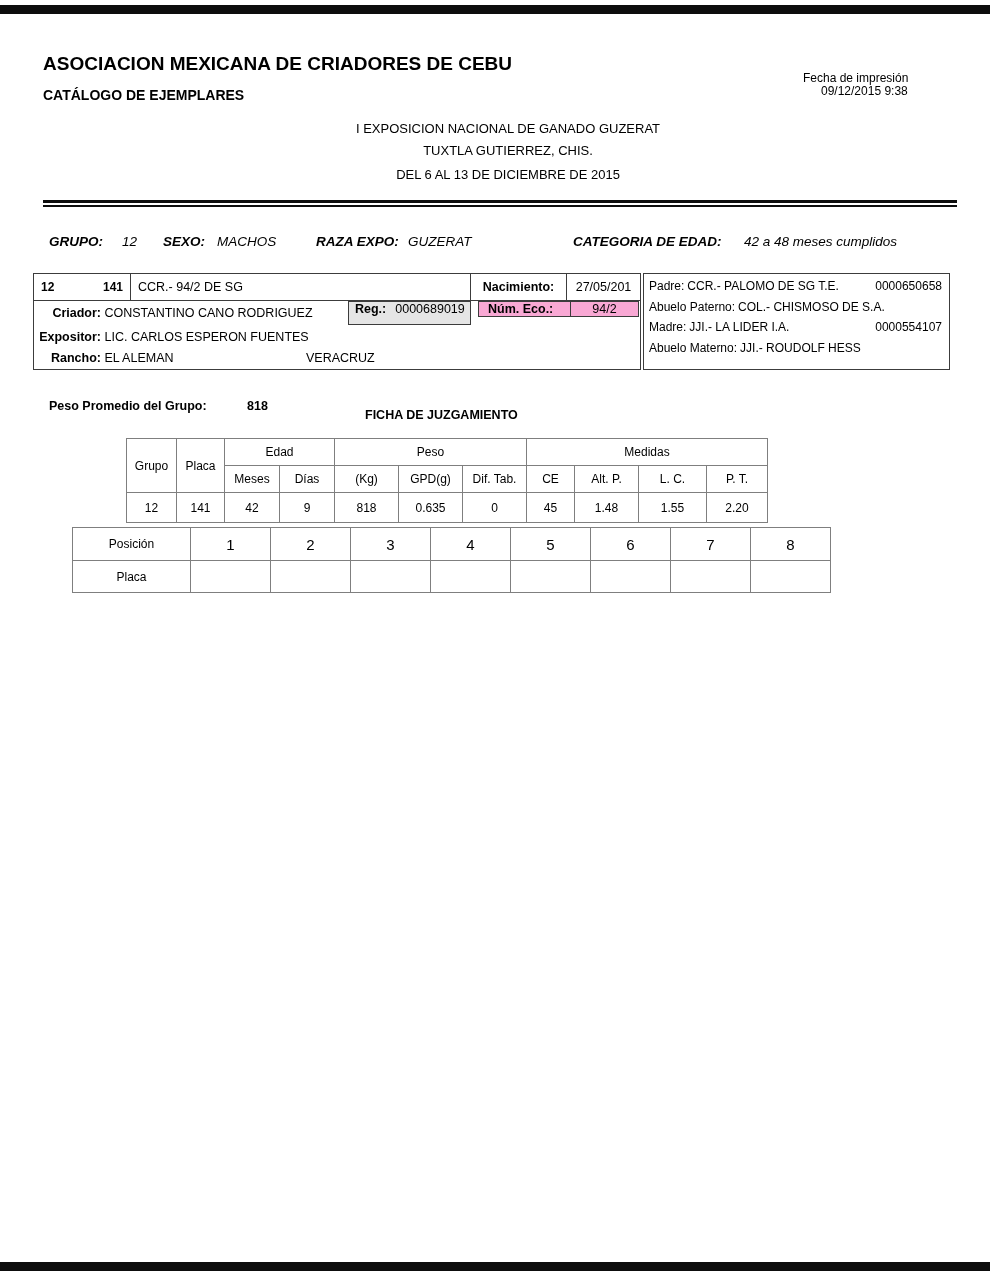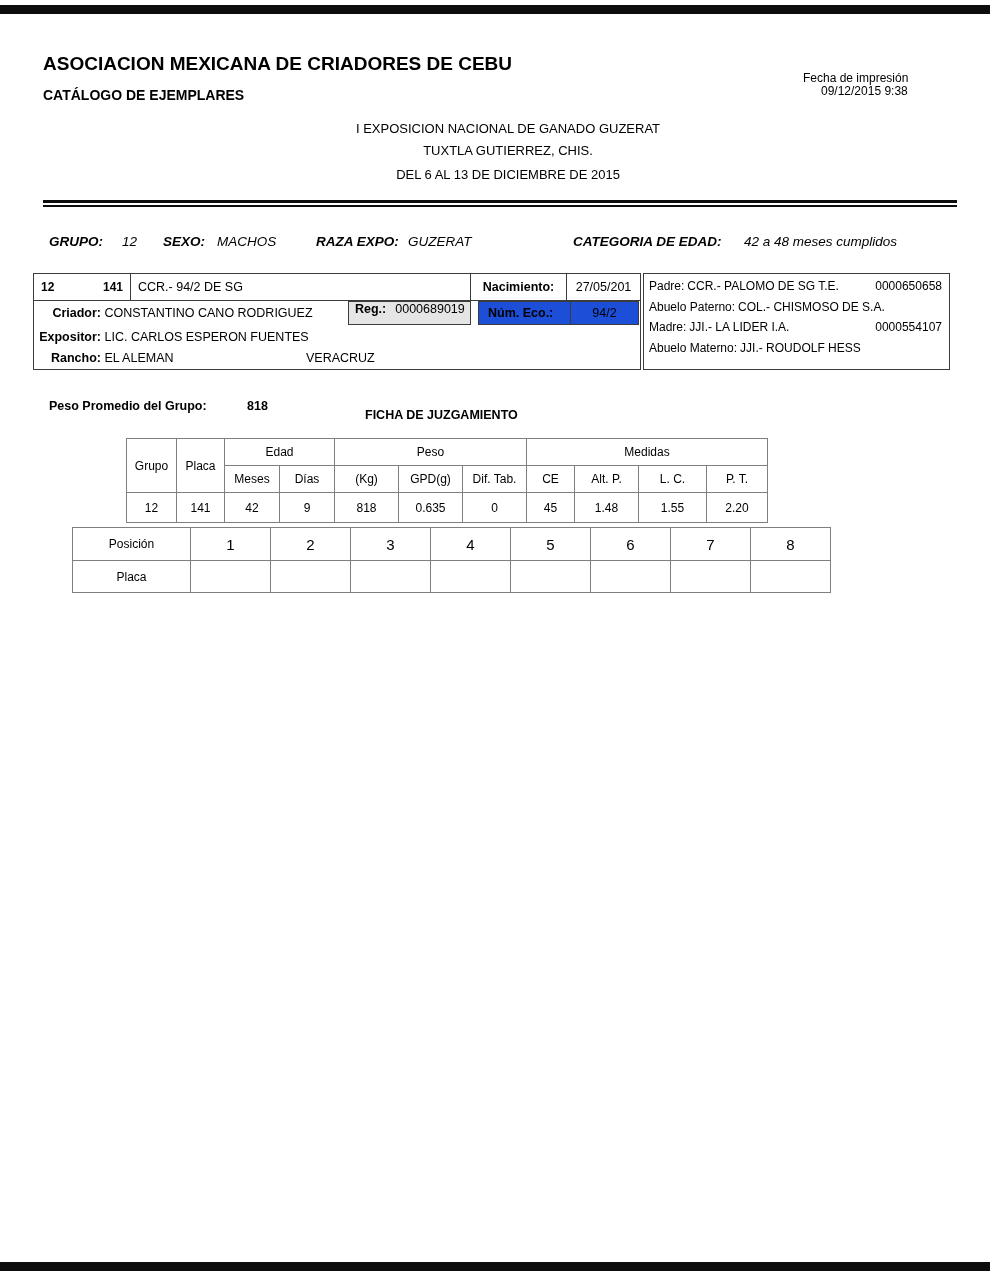--- a/index.html
+++ b/index.html
@@ -42,22 +42,22 @@
     justify-content:center; font-weight:700; }
   .ab-row1 .c-nac-v { flex:1; display:flex; align-items:center; justify-content:center; white-space:nowrap; }
 
   .ab-row2 { position:relative; height:26px; }
   .xl { display:inline-block; width:67px; text-align:right; font-weight:700; white-space:nowrap; }
   .criador-line { position:absolute; left:0; top:5px; white-space:nowrap; }
   .reg-box { position:absolute; left:314px; top:0; width:123px; height:24px;
     border:1px solid #3c3c3c; display:flex; align-items:flex-start; background:#e5e5e5; }
   .reg-box .rl { font-weight:700; padding-left:6px; }
   .reg-box .rv { margin-left:9px; }
-  .eco-box { position:absolute; left:444px; top:0; width:161px; height:24px;
-    border:1px solid #3c3c3c; display:flex; align-items:center; background:#1d4ed8; }
+  .eco-box { position:absolute; left:444px; top:0; width:161px; height:16px;
+    border:1px solid #3c3c3c; display:flex; align-items:center; background:#f9a8d4; }
   .eco-box .el { width:92px; border-right:1px solid #3c3c3c; height:100%;
     display:flex; align-items:center; padding-left:9px; font-weight:700; }
   .eco-box .ev { flex:1; text-align:center; }
 
   .ab-row3 { position:absolute; left:0; top:56px; white-space:nowrap; }
   .ab-row4 { position:absolute; left:0; top:77px; width:100%; white-space:nowrap; }
   .ab-row4 .estado { position:absolute; left:272px; top:0; }
 
   .pedigree-box { position:absolute; left:643px; top:273px; width:307px; height:97px;
     border:1px solid #3c3c3c; font-size:12px; padding:5px 7px 14px 5px;

